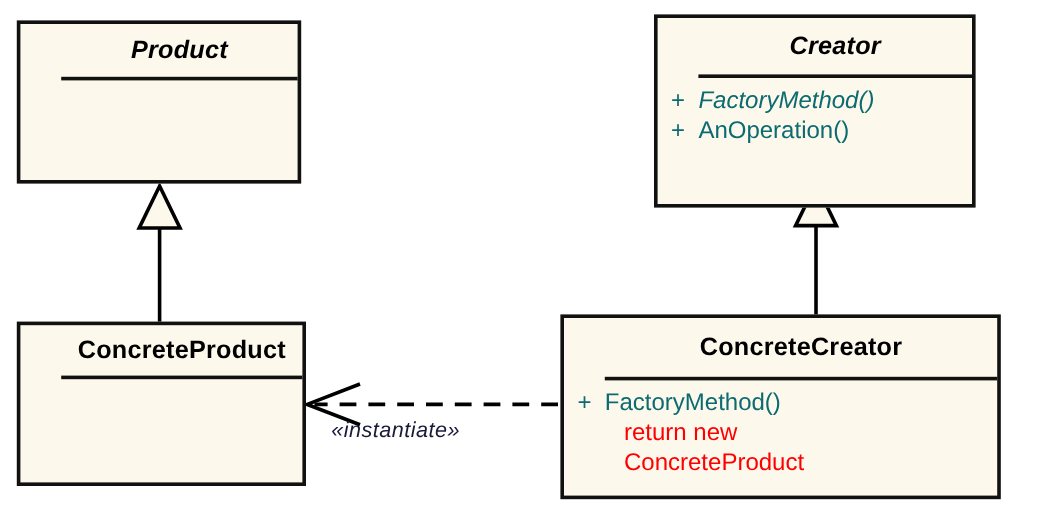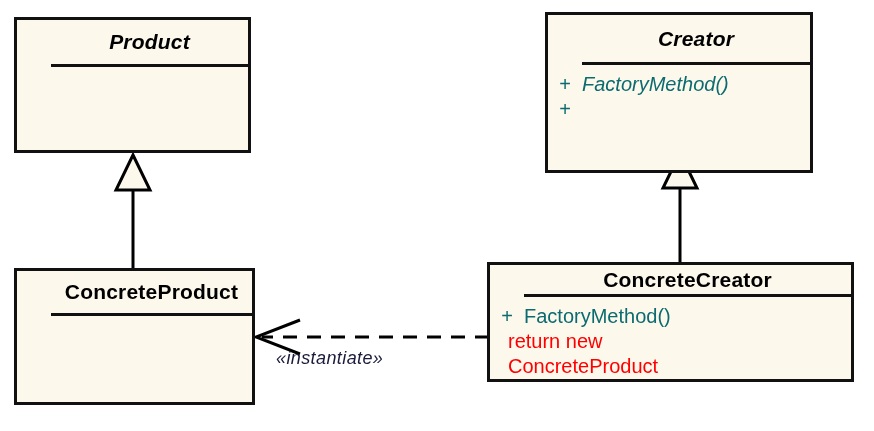--- a/index.html
+++ b/index.html
@@ -69,21 +69,21 @@
     flex: 1 1 auto;
   }
   .uml-member.abstract .sig {
     font-style: italic;
   }
   .uml-note-line {
     font-size: 20px;
     line-height: 25px;
     color: #ff0000;
     white-space: nowrap;
-    padding-left: 18px;
+    padding-left: 50px;
   }
 
   
   .connector-svg {
     position: absolute;
     left: 0;
     top: 0;
     width: 874px;
     height: 431px;
     overflow: visible;
@@ -149,32 +149,33 @@
     <div class="uml-name-compartment" style="height:50px;">
       <span class="uml-name abstract">Creator</span>
     </div>
     <div class="uml-members-compartment">
       <div class="uml-member abstract">
         <span class="vis">+</span>
         <span class="sig">FactoryMethod()</span>
       </div>
       <div class="uml-member">
         <span class="vis">+</span>
+        <span class="sig">AnOperation()</span>
       </div>
     </div>
   </div>
 
   <div class="uml-class" style="left:14px; top:268px; width:241px; height:137px;">
     <div class="uml-name-compartment" style="height:45px;">
       <span class="uml-name">ConcreteProduct</span>
     </div>
     <div class="uml-members-compartment"></div>
   </div>
 
-  <div class="uml-class" style="left:487px; top:262px; width:367px; height:120px;">
+  <div class="uml-class" style="left:467px; top:262px; width:367px; height:154px;">
     <div class="uml-name-compartment" style="height:52px;">
       <span class="uml-name">ConcreteCreator</span>
     </div>
     <div class="uml-members-compartment">
       <div class="uml-member">
         <span class="vis">+</span>
         <span class="sig">FactoryMethod()</span>
       </div>
       <div class="uml-note-line">return new</div>
       <div class="uml-note-line">ConcreteProduct</div>

